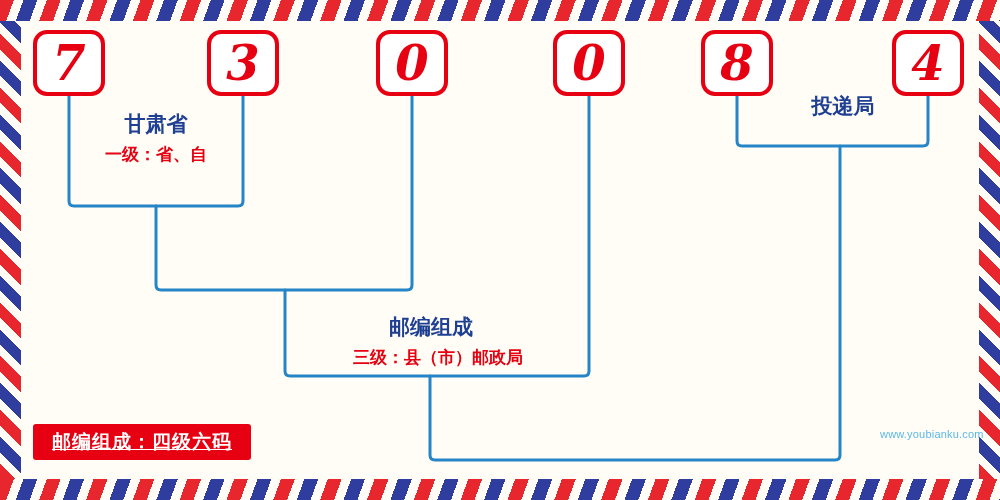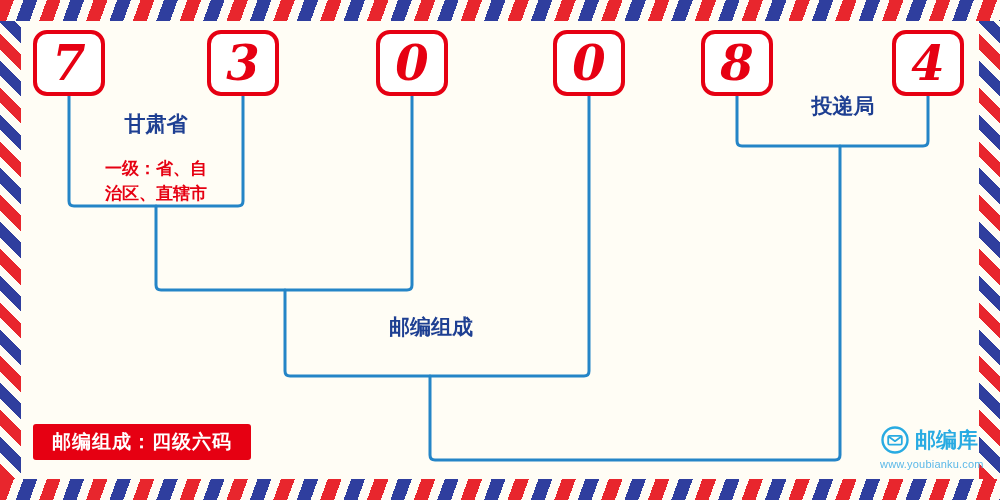--- a/index.html
+++ b/index.html
@@ -51,21 +51,21 @@
   }
   .lvl-desc{
     position:absolute;width:300px;text-align:center;
     font-weight:700;font-size:17px;color:var(--red);line-height:25px;
   }
 
   .badge{
     position:absolute;left:33px;top:424px;width:218px;height:36px;
     background:var(--red);color:#fff;border-radius:3px;
     font-size:19px;font-weight:700;letter-spacing:1px;
-    display:flex;align-items:center;justify-content:center;
+    display:flex;align-items:center;justify-content:center;text-decoration:underline;
   }
 
   .logo{position:absolute;left:880px;top:425px;width:110px;cursor:pointer;}
   .logo-row{display:flex;align-items:center;gap:5px;}
   .logo-name{font-size:21px;font-weight:700;color:var(--brand);}
   .logo-url{font-size:11px;color:#5bb8e8;margin-top:3px;letter-spacing:0.2px;}
 </style>
 </head>
 <body>
 
@@ -99,40 +99,32 @@
       <span>0</span>
     </div>
   <div class="digit-box" style="left:701px">
       <span>8</span>
     </div>
   <div class="digit-box" style="left:892px">
       <span>4</span>
     </div>
 
   <div class="lvl-title" style="left:46px;top:110px">甘肃省</div>
-  <div class="lvl-desc" style="left:6px;top:156px">
+  <div class="lvl-desc" style="left:6px;top:142px">
     <span style="display:block">一级：省、自</span>
-    <span style="display:block">治区、直辖市</span>
   </div>
 
 
   <div class="lvl-title" style="left:321px;top:313px">邮编组成</div>
+  <div class="lvl-desc" style="left:288px;top:345px">三级：县（市）邮政局</div>
 
 
   <div class="lvl-title" style="left:733px;top:92px">投递局</div>
 
   <div class="badge">
     <span>邮编组成：四级六码</span>
   </div>
 
   <div class="logo">
-    <div class="logo-row">
-      <svg width="30" height="30" viewBox="0 0 30 30">
-        <circle cx="15" cy="15" r="12.5" fill="none" stroke="#29abe2" stroke-width="2.4"></circle>
-        <rect x="8.2" y="10.8" width="13.6" height="8.8" rx="1.4" fill="none" stroke="#29abe2" stroke-width="1.8"></rect>
-        <path d="M8.6,11.6 L15,16.2 L21.4,11.6" fill="none" stroke="#29abe2" stroke-width="1.8" stroke-linecap="round" stroke-linejoin="round"></path>
-      </svg>
-      <span class="logo-name">邮编库</span>
-    </div>
     <div class="logo-url">www.youbianku.com</div>
   </div>
 
 </div>
 
 </body></html>

